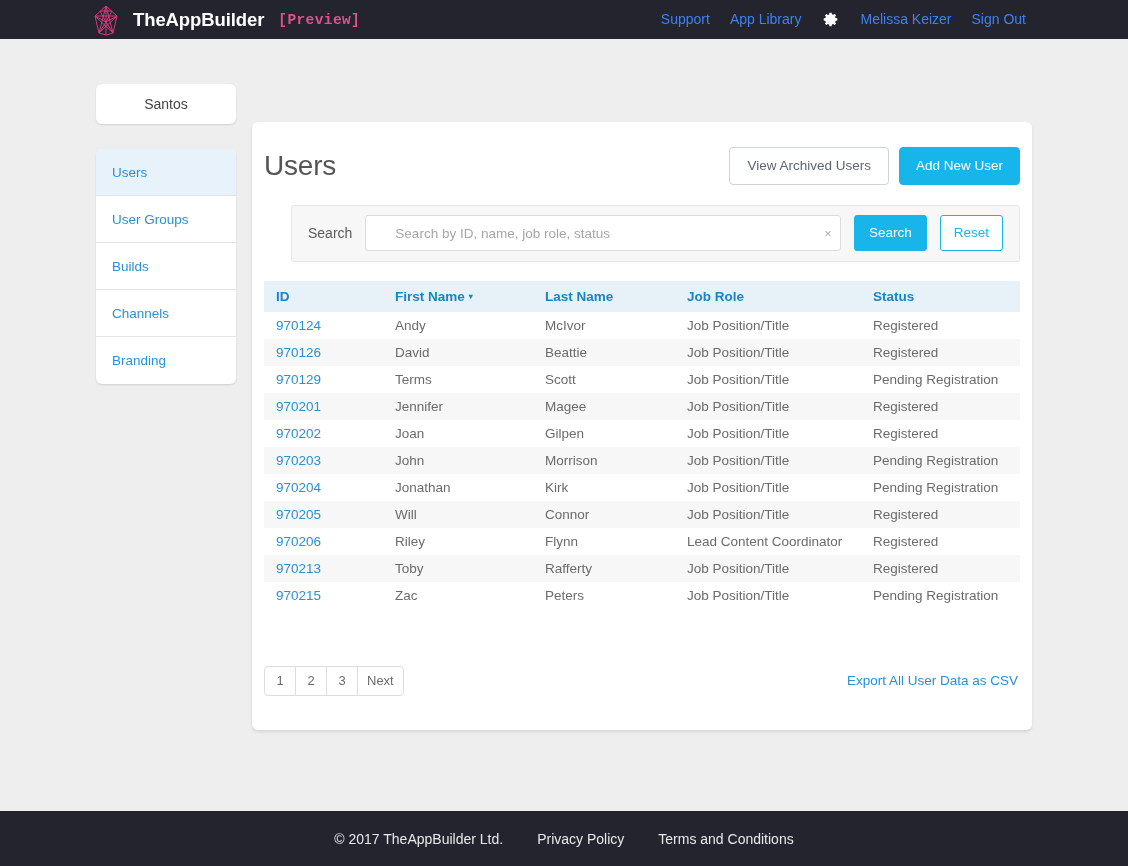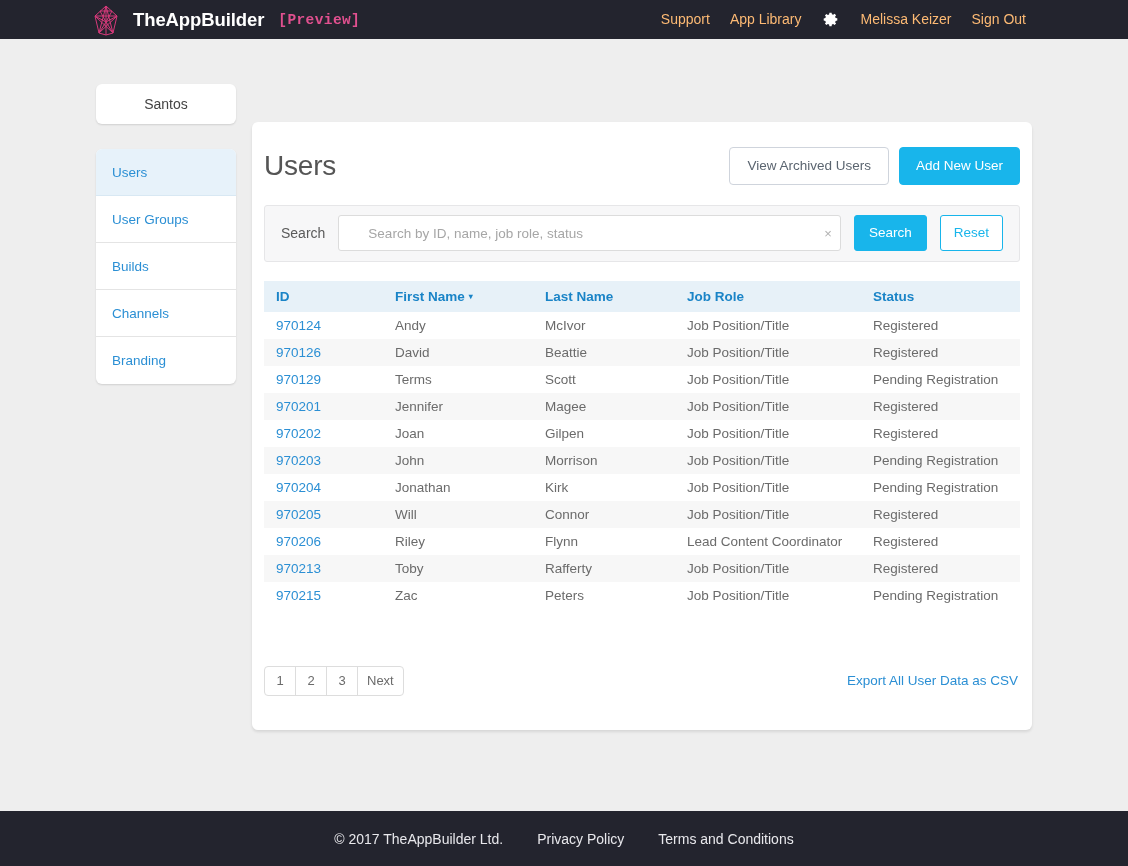--- a/index.html
+++ b/index.html
@@ -56,21 +56,21 @@
   .topnav-right {
     position: absolute;
     right: 92px;
     top: 0;
     height: 39px;
     display: flex;
     align-items: center;
     gap: 0;
   }
   .topnav-right .nav-link {
-    color: #fdba74;
+    color: #3b82f6;
     font-size: 14px;
     text-decoration: none;
     padding: 0 10px;
     white-space: nowrap;
     line-height: 39px;
   }
   .gear-wrap {
     padding: 0 11px;
     display: flex;
     align-items: center;
@@ -181,20 +181,21 @@
   
   .search-panel {
     background: #f7f7f8;
     border: 1px solid #e6e6e8;
     border-radius: 3px;
     height: 57px;
     display: flex;
     align-items: center;
     padding: 0 16px;
     gap: 13px;
+    margin-left: 27px;
   }
   .search-label {
     font-size: 14px;
     color: #5a5a5a;
   }
   .search-field {
     position: relative;
     flex: 1;
     height: 36px;
   }

